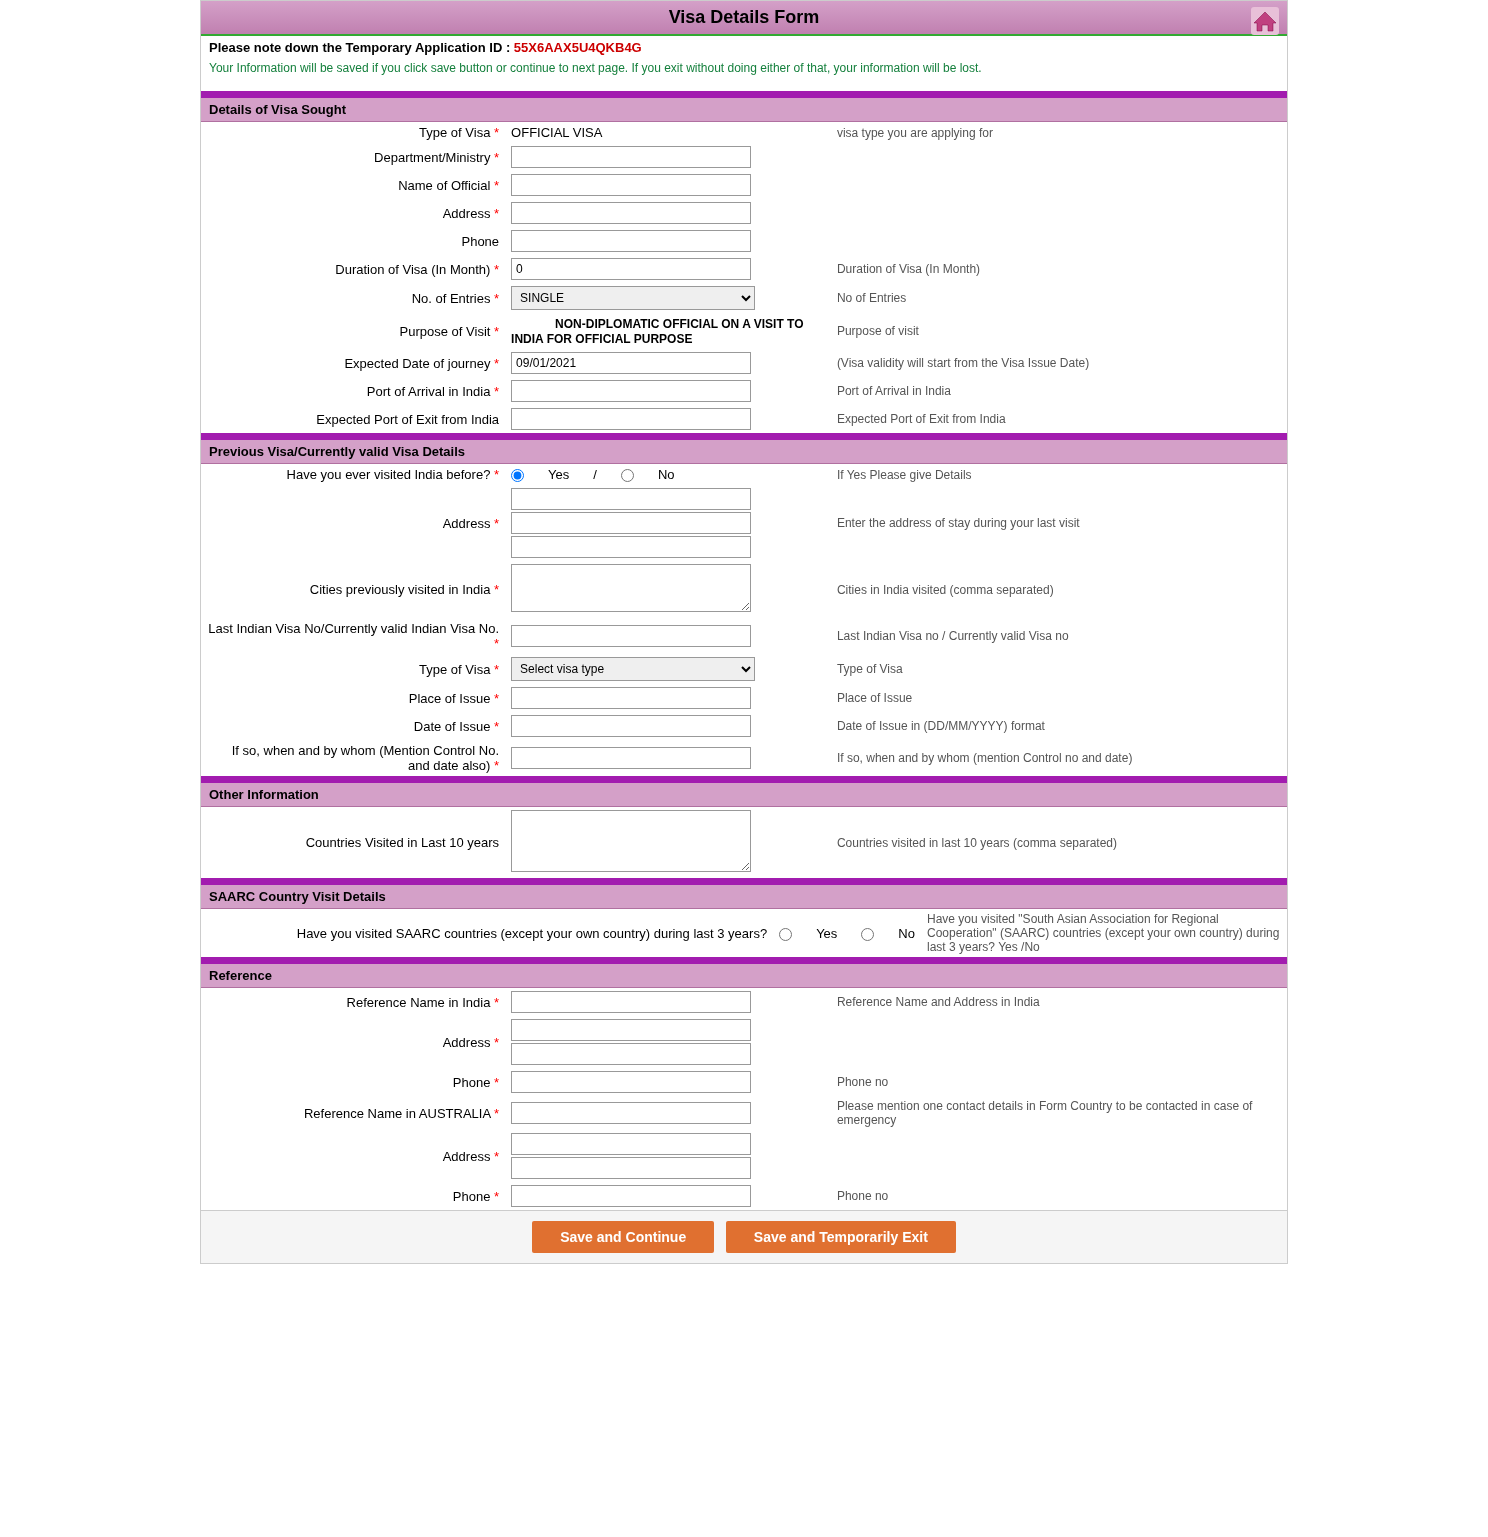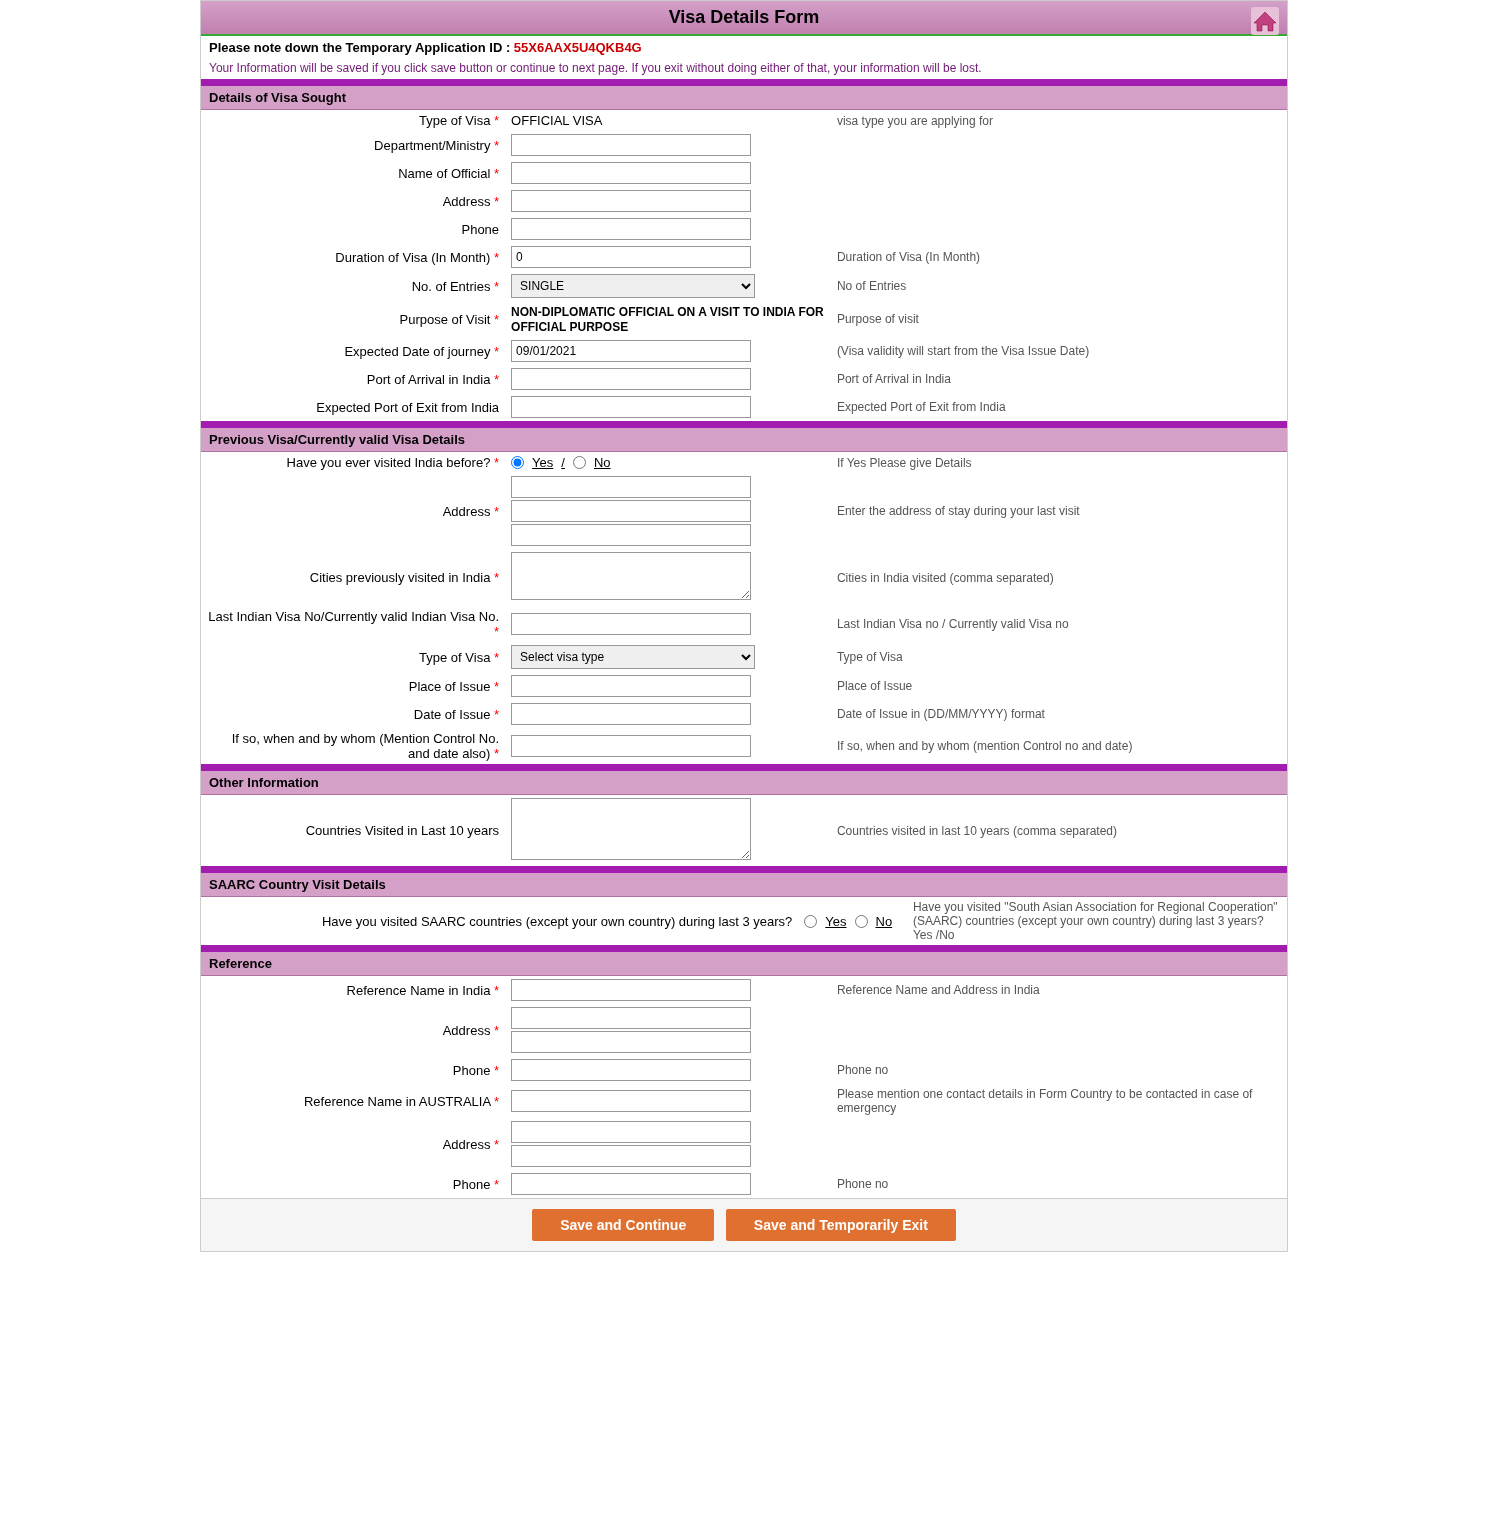--- a/index.html
+++ b/index.html
@@ -34,23 +34,23 @@
     }
     .temp-id-row {
       padding: 4px 8px;
       font-size: 13px;
       font-weight: bold;
     }
     .temp-id-row span.id-val {
       color: #c00;
     }
     .info-row {
-      padding: 2px 8px 4px 8px;
+      padding: 2px 8px 16px 8px;
       font-size: 12px;
-      color: #701a75;
+      color: #15803d;
     }
     .section-header {
       background: #d4a0c8;
       padding: 4px 8px;
       font-weight: bold;
       font-size: 13px;
       border-top: 7px solid #a21caf;
       border-bottom: 1px solid #b070a0;
     }
     .form-table {
@@ -93,26 +93,26 @@
     }
     textarea {
       width: 240px;
       border: 1px solid #999;
       padding: 2px 4px;
       font-size: 12px;
     }
     .purpose-text {
       font-weight: bold;
       font-size: 12px;
+      margin-left: 44px;
     }
     .radio-group {
       display: flex;
-      align-items: center;
-      gap: 8px;
-      text-decoration: underline;
+      align-items: flex-end;
+      gap: 24px;
     }
     .bottom-buttons {
       text-align: center;
       padding: 10px;
       background: #f5f5f5;
       border-top: 1px solid #ccc;
     }
     .btn-save {
       background: #e07030;
       color: #fff;

